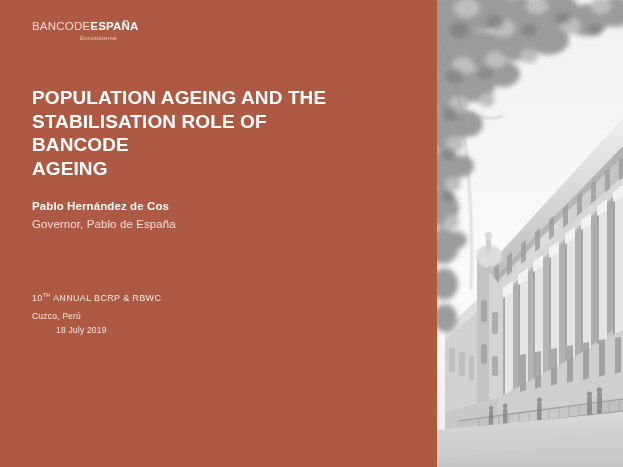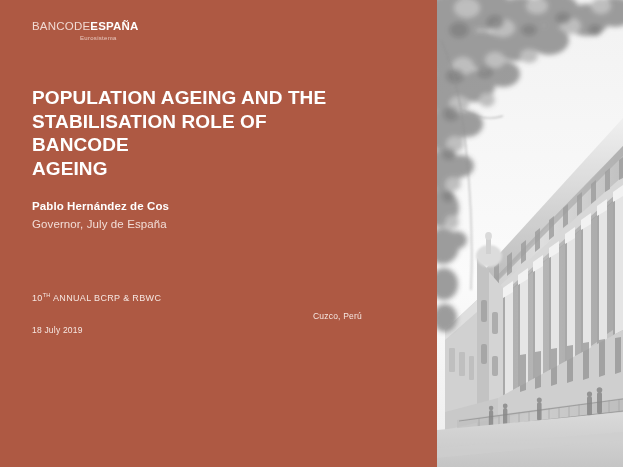--- a/index.html
+++ b/index.html
@@ -109,29 +109,29 @@
     vertical-align: super;
     letter-spacing: 0.2px;
   }
   .event-place {
     color: #f6e7e2;
     font-size: 8.5px;
     font-weight: 400;
     letter-spacing: 0.2px;
     line-height: 12px;
     margin-top: 6px;
-    text-align: right;
   }
   .event-date {
     color: #f6e7e2;
     font-size: 8.5px;
     font-weight: 400;
     letter-spacing: 0.2px;
     line-height: 12px;
     margin-top: 2px;
+    margin-left: 24px;
   }
   
   .photo {
     position: absolute;
     left: 437px;
     top: 0;
     width: 186px;
     height: 467px;
     overflow: hidden;
     background: #e9e9e9;
@@ -153,21 +153,21 @@
   </div>
 
   <div class="title">
     <span class="title-line">POPULATION AGEING AND THE</span>
     <span class="title-line">STABILISATION ROLE OF BANCODE</span>
     <span class="title-line">AGEING</span>
   </div>
 
   <div class="author-block">
     <div class="author-name">Pablo Hernández de Cos</div>
-    <div class="author-role">Governor, July de España</div>
+    <div class="author-role">Governor, Pablo de España</div>
   </div>
 
   <div class="event-block">
     <div class="event-name"><span>10</span><sup>TH</sup><span> ANNUAL BCRP &amp; RBWC</span></div>
     <div class="event-place">Cuzco, Perú</div>
     <div class="event-date">18 July 2019</div>
   </div>
 
   <div class="photo">
     <svg width="186" height="467" viewBox="0 0 186 467" xmlns="http://www.w3.org/2000/svg">

